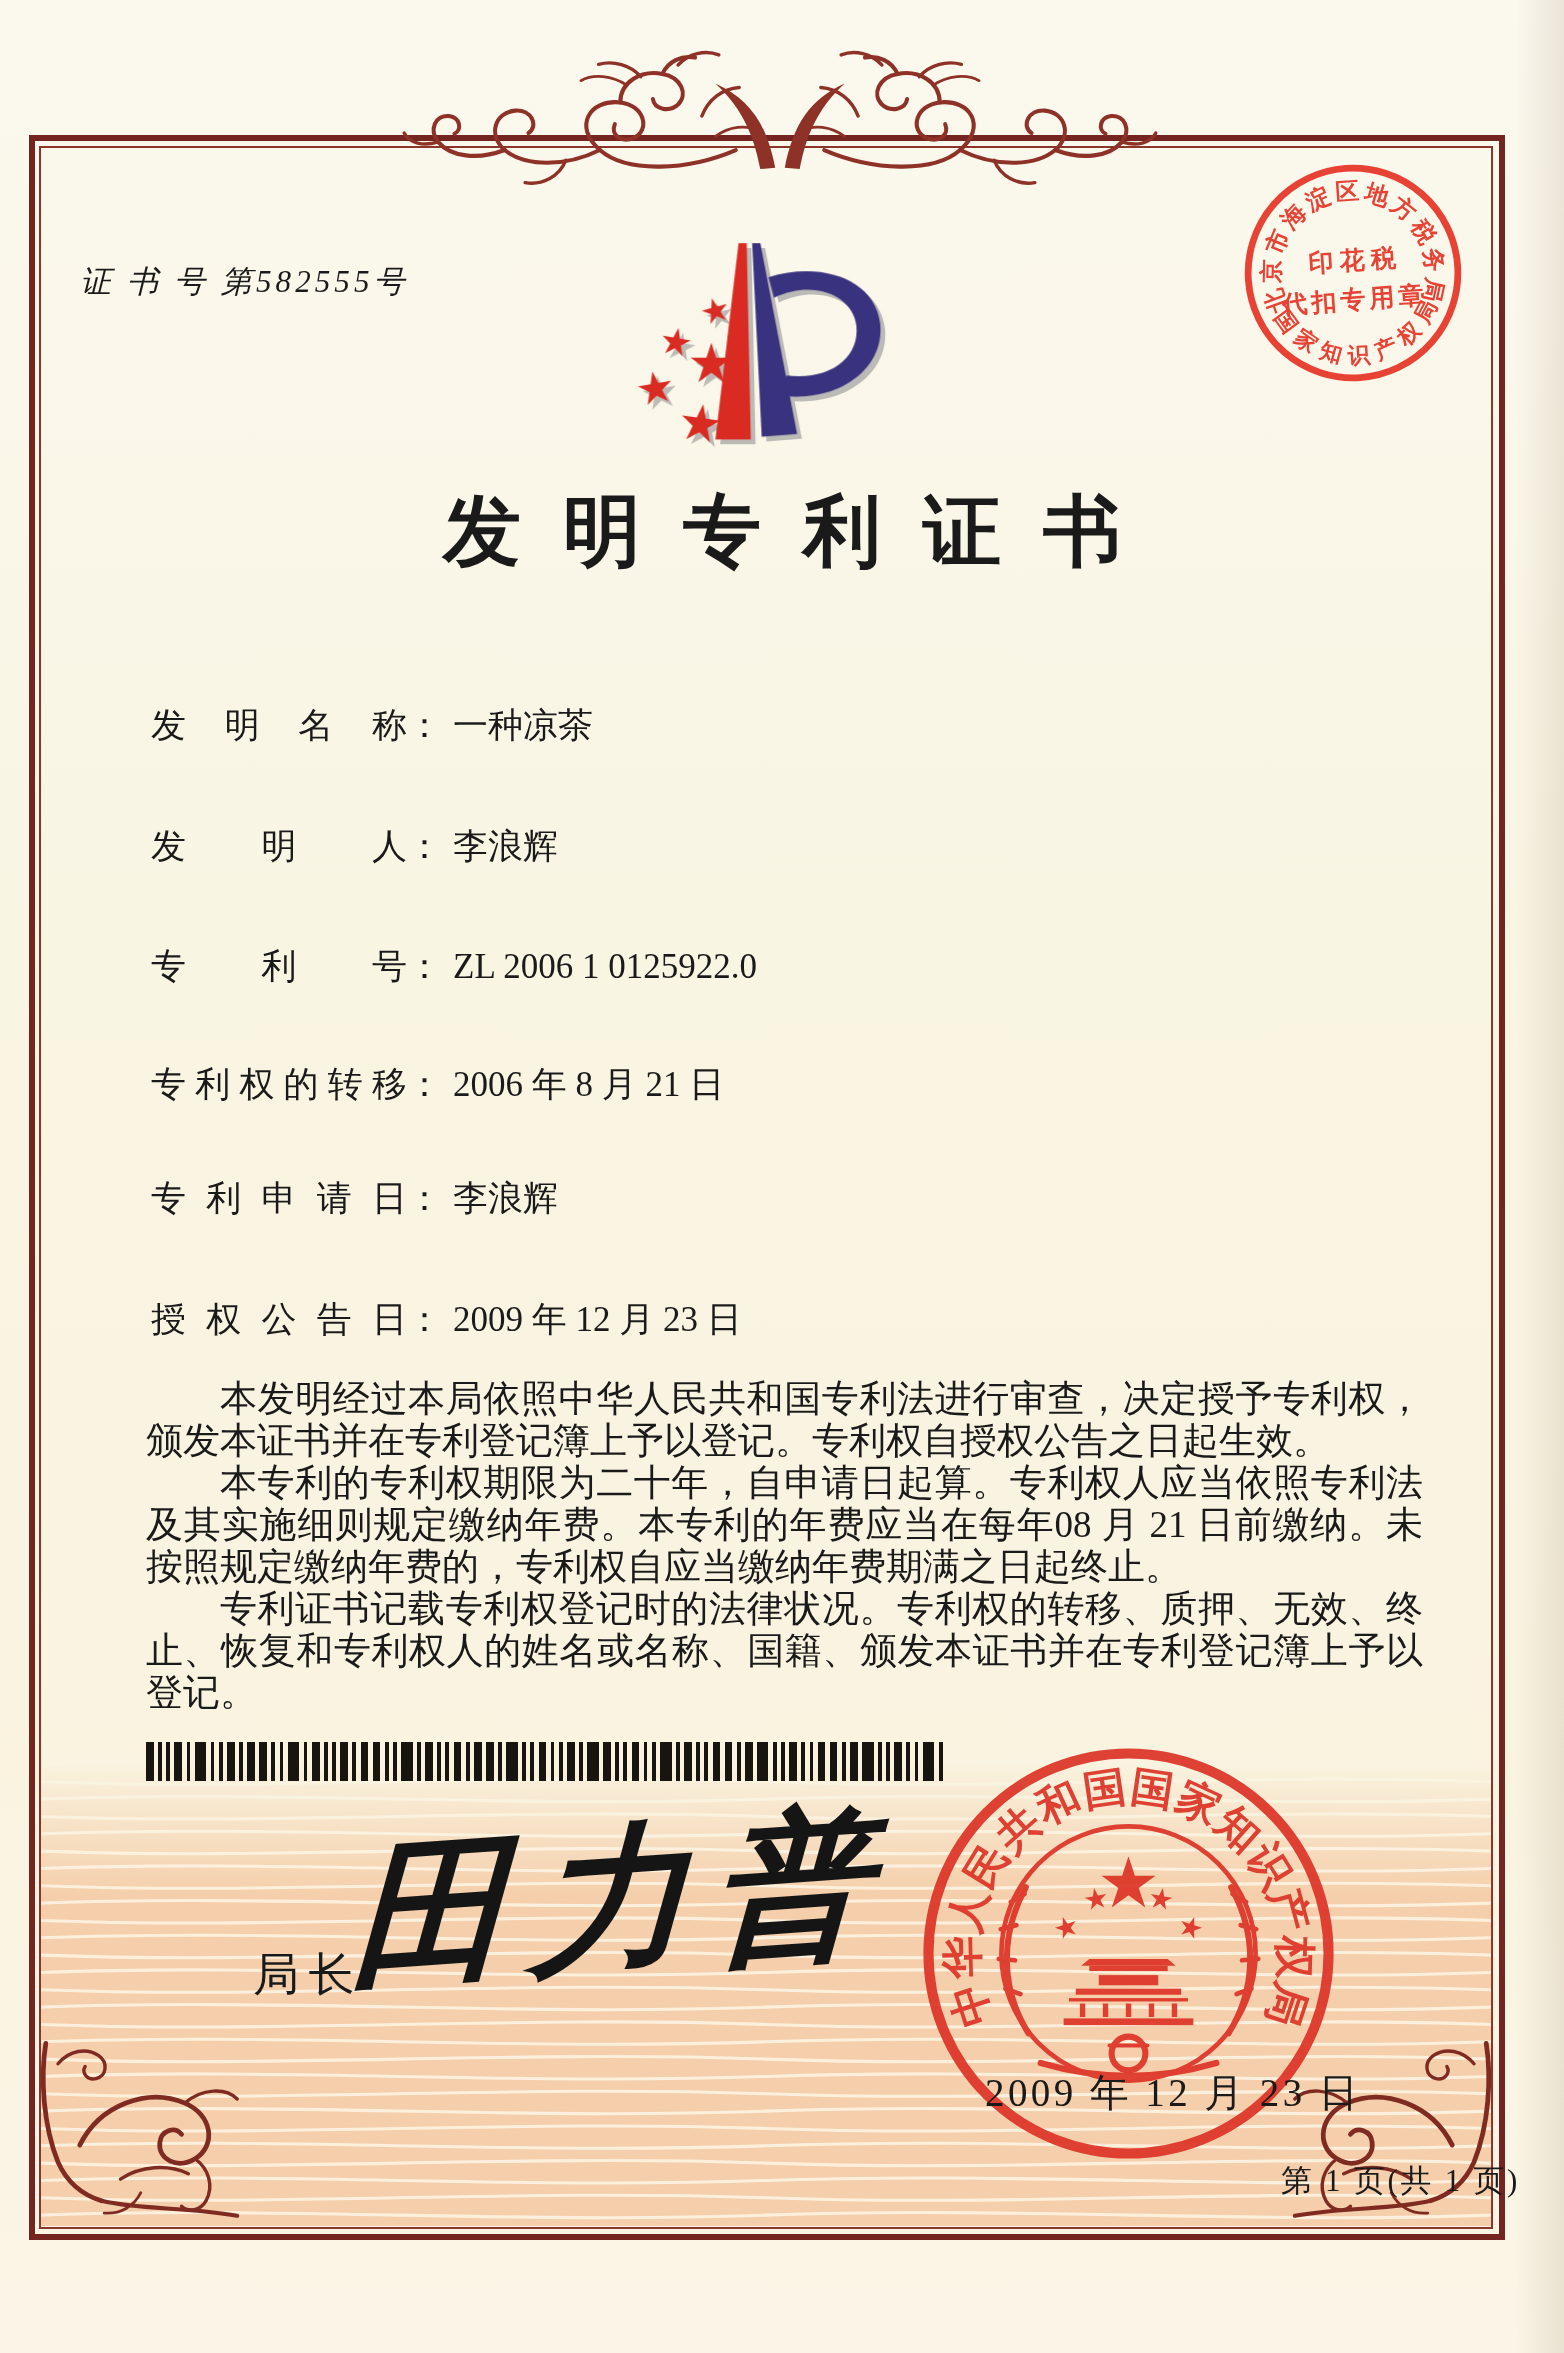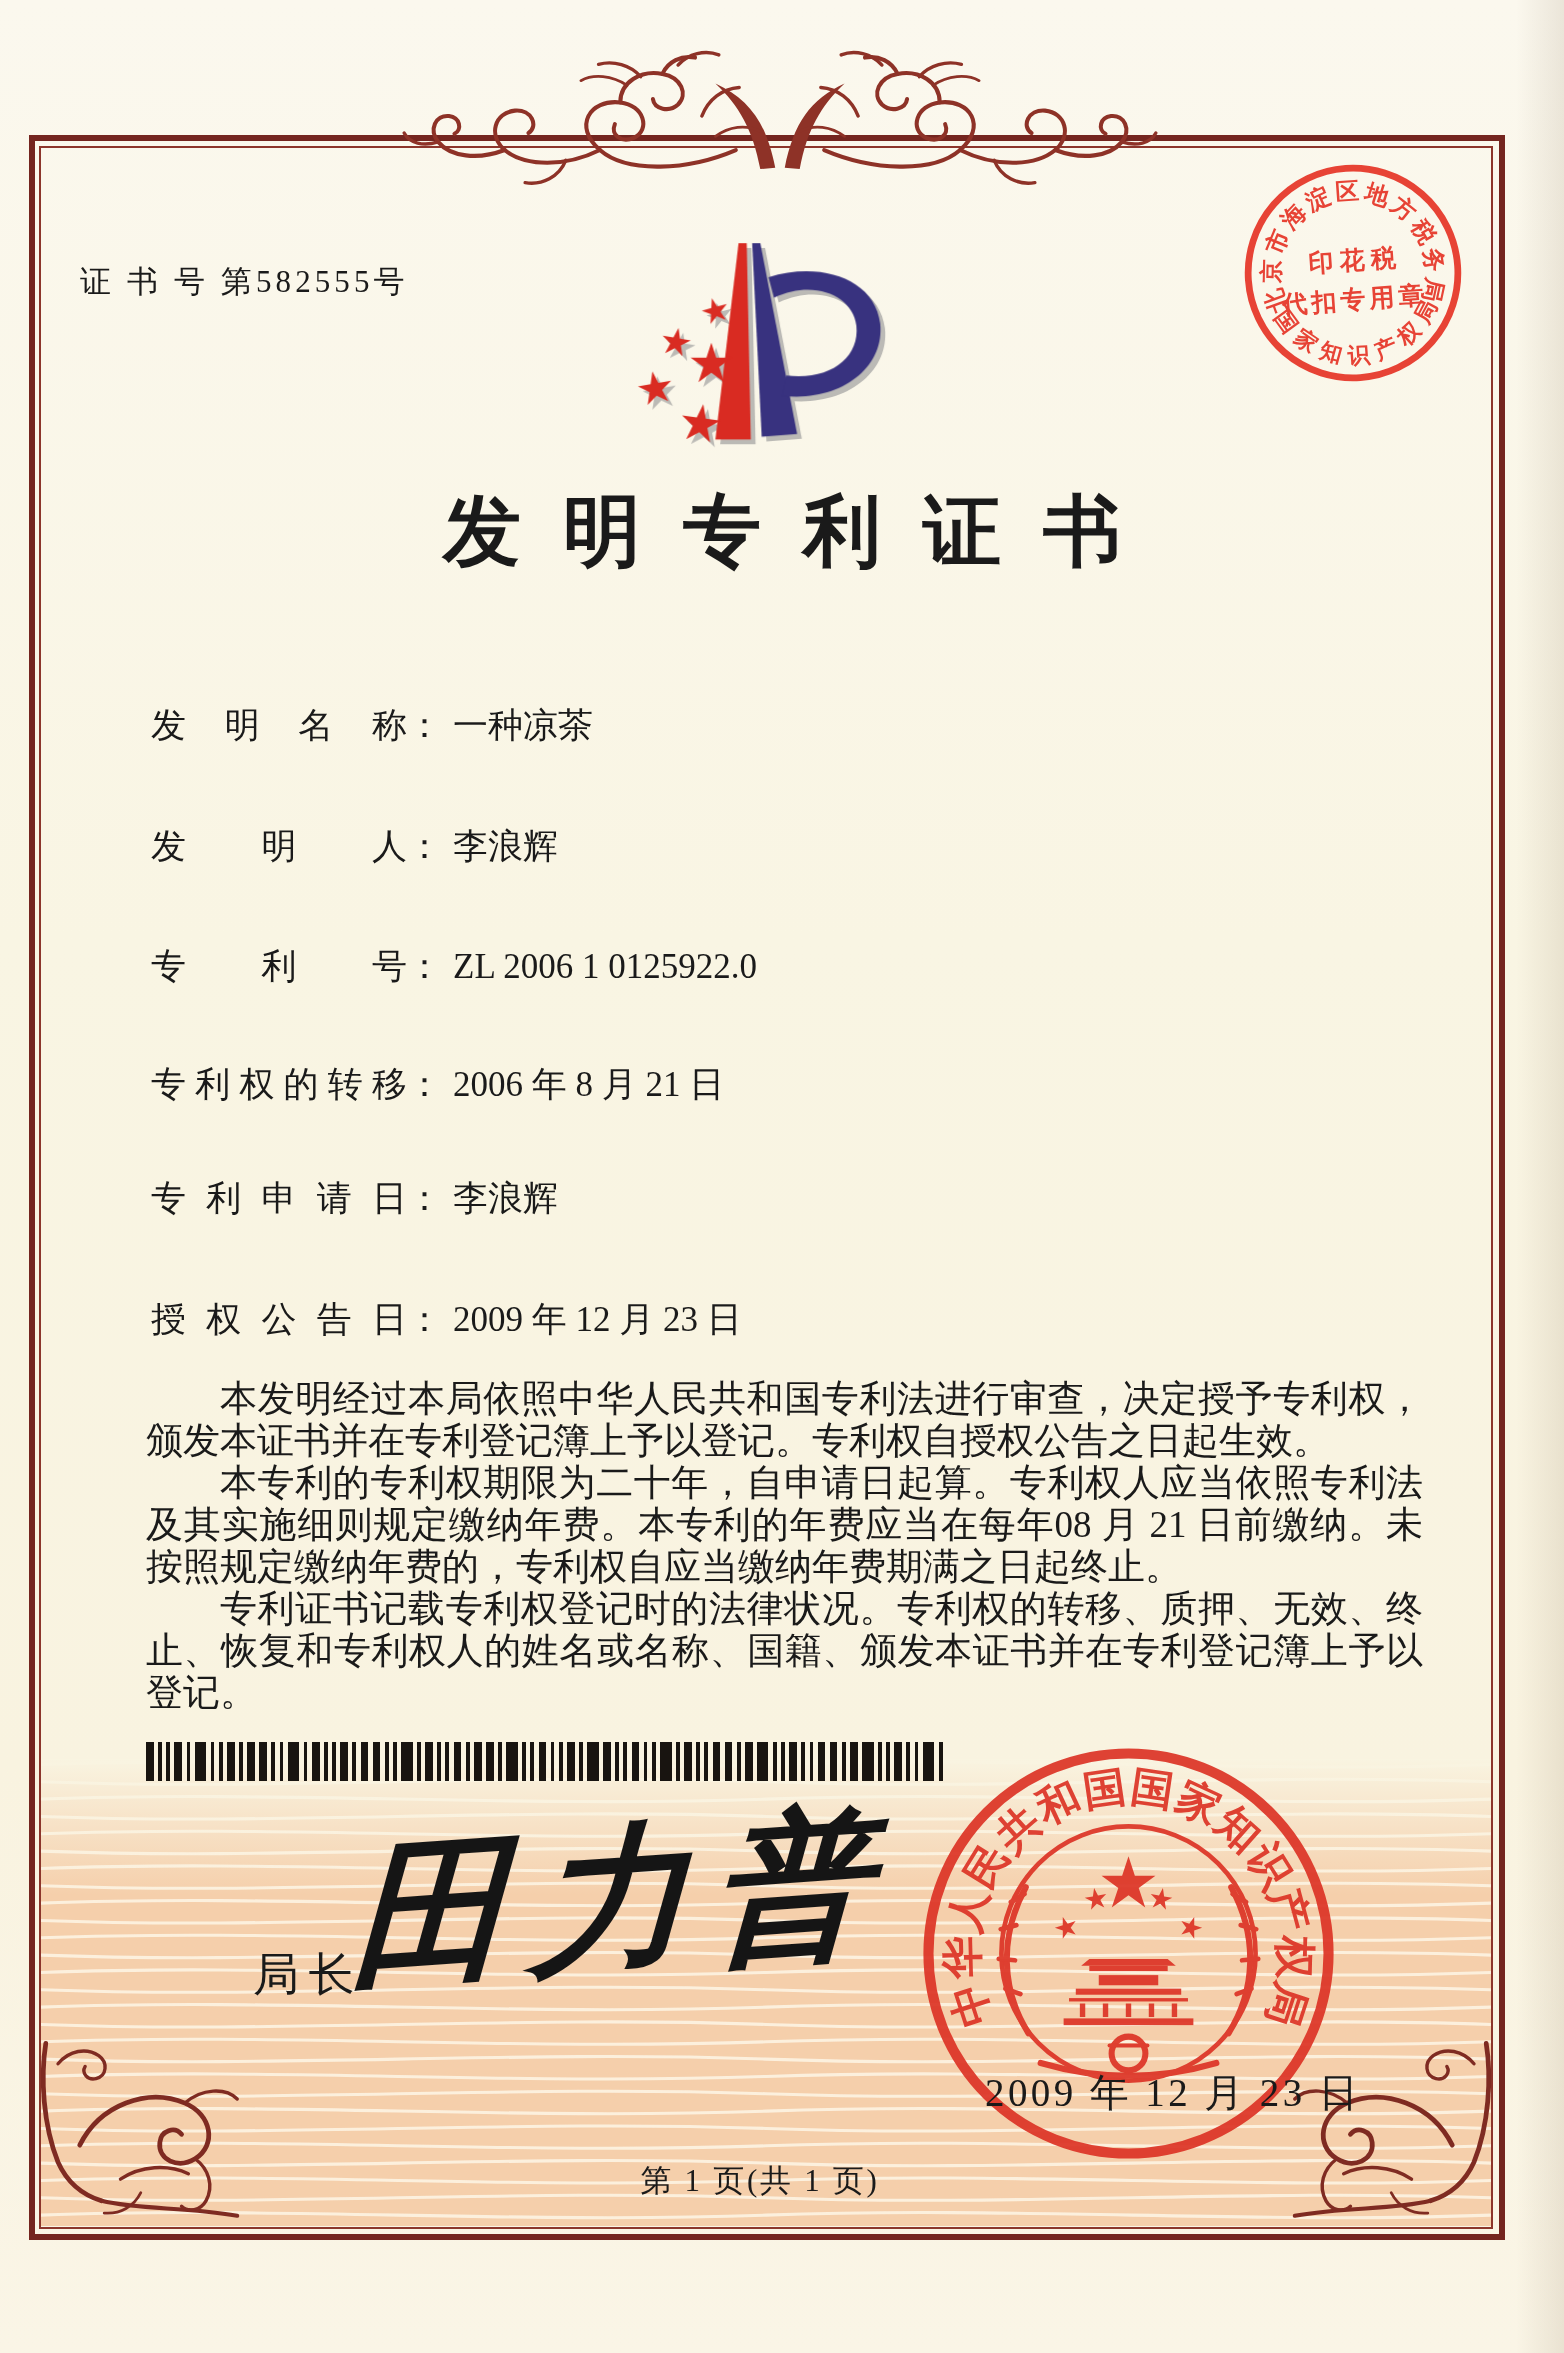--- a/index.html
+++ b/index.html
@@ -11,38 +11,38 @@
   .frame-outer{left:28.6px;top:135px;width:1476px;height:2105px;border:6.8px solid #74251f;box-sizing:border-box;z-index:3;}
   .frame-inner{left:39px;top:146px;width:1454px;height:2083px;border:2px solid #8c352b;box-sizing:border-box;z-index:3;}
   
   .texture{left:41px;top:1759px;width:1450px;height:467px;z-index:1;}
   .texture svg{width:100%;height:100%;display:block;}
   .texture-fade{left:41px;top:1759px;width:1450px;height:136px;z-index:1;
     background:linear-gradient(180deg,#f9f4e1 0%,rgba(249,244,225,0) 100%);}
   .edge-shade{right:0;top:0;width:48px;height:2354px;z-index:9;
     background:linear-gradient(90deg,rgba(90,60,30,0) 0%,rgba(90,60,30,0.10) 100%);pointer-events:none;}
   
-  .cert-no{left:80px;top:261px;font-size:31px;letter-spacing:4.1px;z-index:4;}
+  .cert-no{left:80px;top:261px;font-size:31px;letter-spacing:4.1px;z-index:4;font-style:italic;}
   .logo{left:635px;top:235px;width:267px;height:218px;z-index:4;}
   .doc-title{left:0;top:480px;width:1564px;text-align:center;font-size:78px;font-weight:700;
     letter-spacing:42px;text-indent:42px;z-index:4;}
   .field{left:151px;font-size:35px;z-index:4;white-space:nowrap;}
   .flabel{display:inline-block;width:256px;text-align:justify;text-align-last:justify;vertical-align:bottom;}
   .fcolon{display:inline-block;}
   .fvalue{display:inline-block;margin-left:11px;}
   .body-text{left:146px;top:1378px;width:1277px;font-size:37px;line-height:42px;text-align:justify;z-index:4;}
   .body-text p{margin:0;text-indent:2em;}
   .barcode{left:146px;top:1742px;width:802px;height:39px;z-index:4;font-size:0;}
   .barcode i{display:inline-block;height:100%;background:#181410;}
   .sig-role{left:253px;top:1944px;font-size:46px;letter-spacing:9.5px;z-index:4;}
   .sig-name{left:354px;top:1813px;font-size:158px;font-weight:700;font-style:italic;letter-spacing:23px;
     transform:rotate(-4deg) skewX(-6deg);transform-origin:left top;z-index:4;color:#151515;}
   .big-seal{left:919px;top:1744px;width:419px;height:419px;z-index:5;}
   .seal-date{left:985px;top:2066px;font-size:39px;letter-spacing:3.4px;z-index:6;white-space:nowrap;}
-  .page-footer{left:0;top:2160px;width:1520px;text-align:center;font-size:31px;letter-spacing:2.7px;z-index:6;}
+  .page-footer{left:0;top:2160px;width:1520px;text-align:right;font-size:31px;letter-spacing:2.7px;z-index:6;}
   .tax-stamp{left:1238px;top:158px;width:230px;height:230px;z-index:5;transform:rotate(-4deg);}
   .dragon-band{left:396px;top:33px;width:768px;height:162px;z-index:4;}
   .corner{width:205px;height:205px;z-index:4;}
   .corner-left{left:39px;top:2023px;}
   .corner-right{left:1288px;top:2023px;transform:scaleX(-1);}
   svg text{font-family:"Liberation Serif","DejaVu Serif",serif;}
   .stamp-line{fill:#e6392c;font-size:37px;font-weight:700;text-anchor:middle;}
   .stamp-line2{letter-spacing:6px;}
 </style>
 </head>

